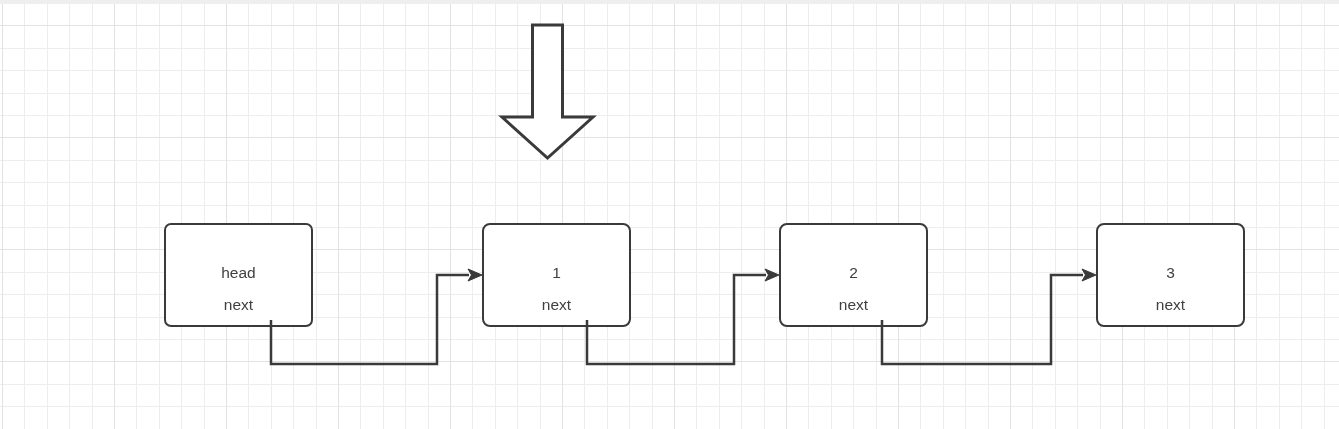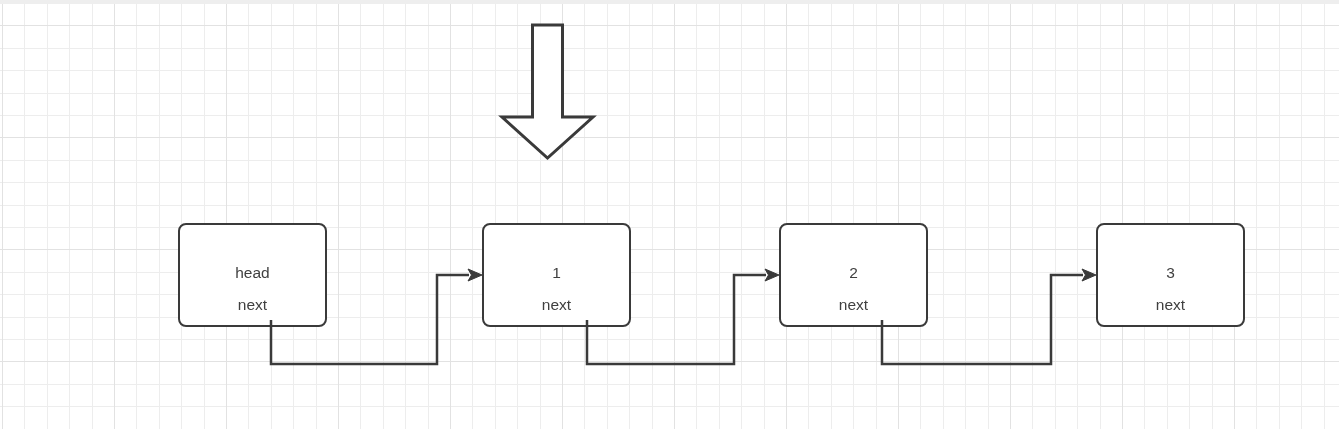--- a/index.html
+++ b/index.html
@@ -74,21 +74,21 @@
     padding-bottom: 4px;
     color: var(--c-text, #404040);
     font-size: 15.5px;
   }
   .node .line {
     height: 32px;
     line-height: 32px;
     white-space: nowrap;
   }
 
-  .node-head { left: 178px;  top: 223px; }
+  .node-head { left: 164px;  top: 223px; border-radius: 7px; }
   .node-1    { left: 482px;  top: 223px; }
   .node-2    { left: 779px;  top: 223px; }
   .node-3    { left: 1096px; top: 223px; }
 </style>
 </head>
 <body>
 
 <div class="canvas">
 
   <div class="top-edge"></div>

